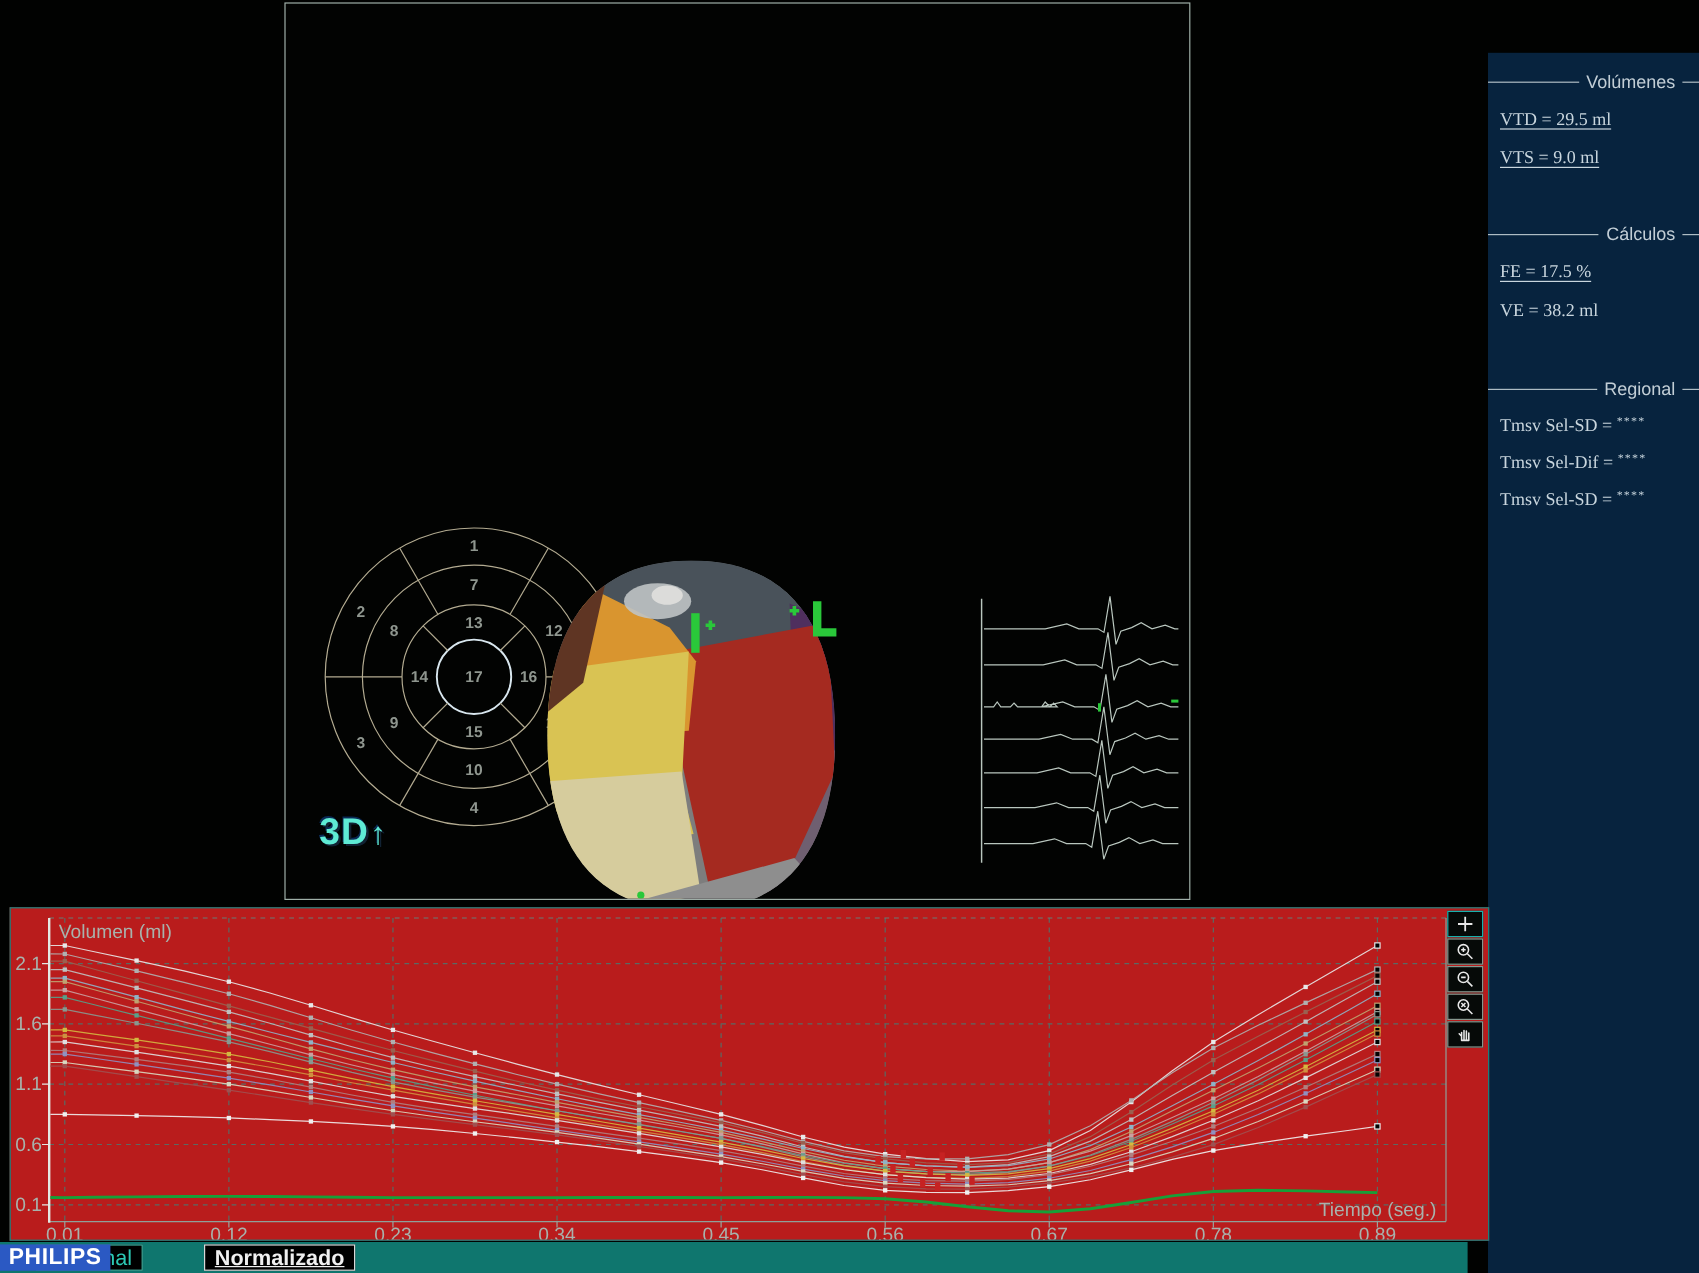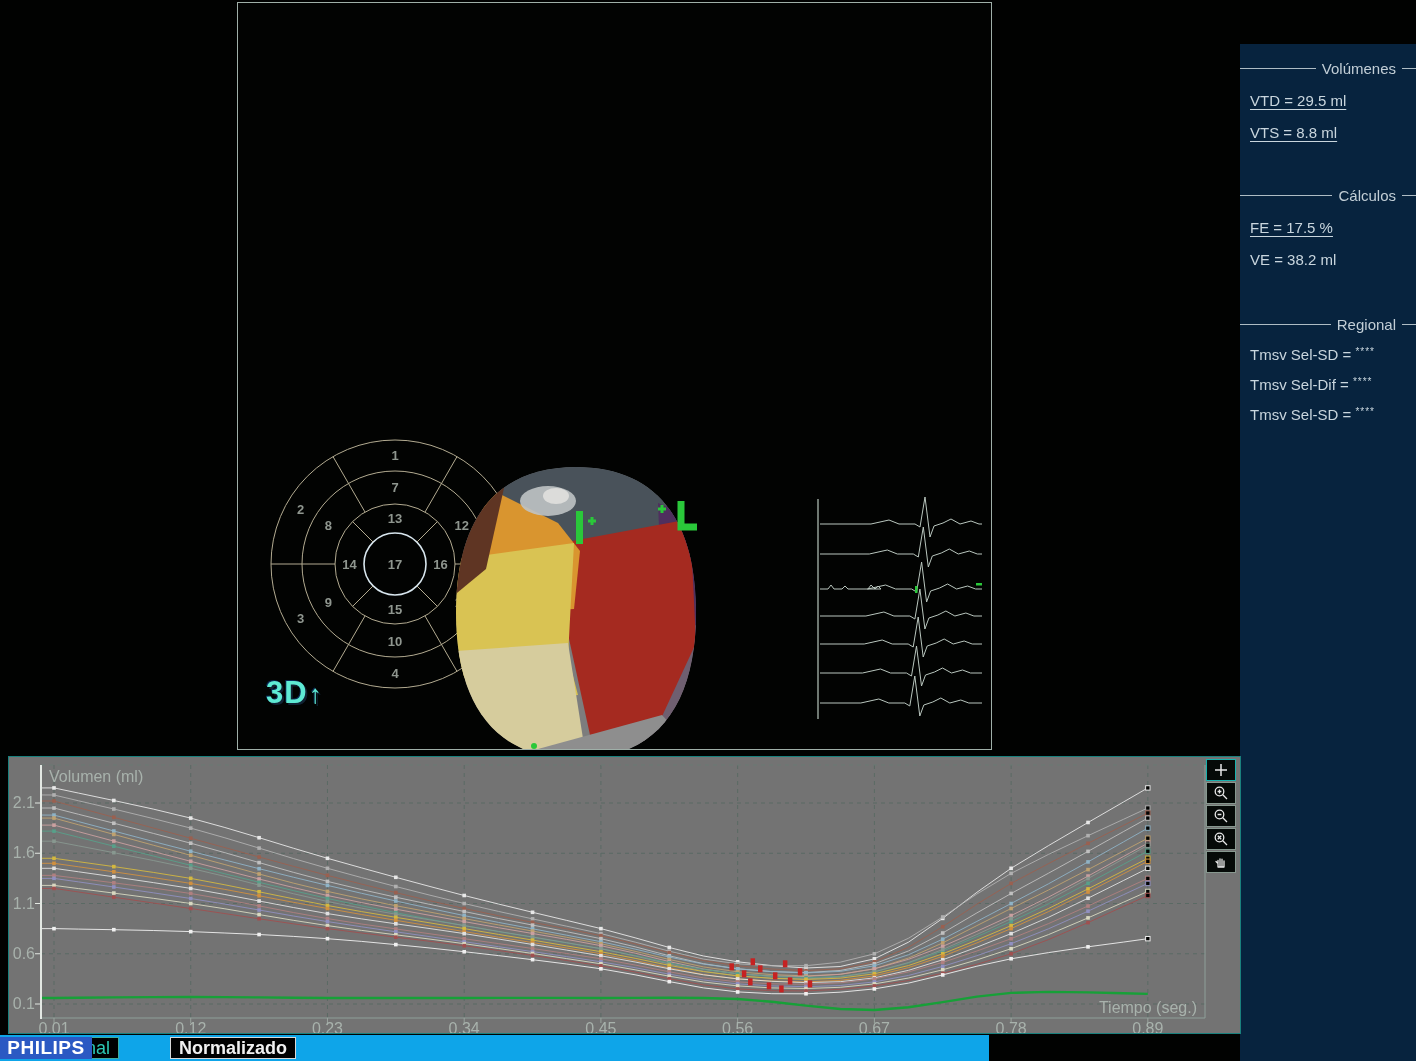--- a/index.html
+++ b/index.html
@@ -11,43 +11,43 @@
   #panel-svg{position:absolute;left:0;top:0;}
   #threeD-label{position:absolute;left:28px;top:672px;font-size:31px;font-weight:800;
                 color:#5eead4;text-shadow:2px 2px 0 #123, -1px -1px 0 #0a2a55;letter-spacing:1px;}
   #threeD-label .arrow{font-size:26px;margin-left:1px;}
   
   #sidebar{position:absolute;left:1240px;top:0;width:176px;height:1061px;background:#07233e;
            color:#c9d6de;font-size:15px;box-sizing:border-box;margin-top:44px;}
   .side-header{display:flex;align-items:center;color:#c2ced6;font-size:15px;}
   .side-header::before{content:"";flex:1;height:1px;background:#aebcc4;margin-right:6px;}
   .side-header::after{content:"";width:14px;height:1px;background:#aebcc4;margin-left:6px;}
-  .side-item{margin:15px 0 0 10px;white-space:nowrap;}
+  .side-item{margin:15px 0 0 10px;white-space:nowrap;font-family:Liberation Serif, serif;}
   .side-item.underlined{text-decoration:underline;text-underline-offset:3px;}
   .stars{font-size:10px;vertical-align:5px;letter-spacing:1px;}
   #sec-volumes .side-header{padding-top:16px;}
   #sec-calc .side-header{margin-top:46px;}
   #sec-regional .side-header{margin-top:48px;}
   #sec-regional .side-item{margin-top:13px;}
   
   #chart-panel{position:absolute;left:8px;top:756px;width:1231px;height:276px;
-               border:1px solid #19807d;background:#737373;box-sizing:content-box;}
+               border:1px solid #19807d;background:#b91c1c;box-sizing:content-box;}
   #chart-toolbar{position:absolute;right:4px;top:2px;display:flex;flex-direction:column;gap:1px;}
   .tool-btn{width:30px;height:22px;display:flex;align-items:center;justify-content:center;
             background:#060a08;border:1px solid #87988f;box-sizing:border-box;cursor:pointer;}
   .tool-btn.active{border-color:#18b2ae;}
   
-  #bottom-bar{position:absolute;left:0;top:1035px;width:989px;height:26px;background:#0ea5e9;}
+  #bottom-bar{position:absolute;left:0;top:1035px;width:1223px;height:26px;background:#0f766e;}
   #philips-logo{position:absolute;left:0;top:2px;width:92px;height:22px;background:#2b59c3;
                 color:#fff;font-weight:800;font-size:19px;letter-spacing:.5px;text-align:center;
                 line-height:22px;z-index:3;}
   .tab{position:absolute;top:2px;height:18px;line-height:18px;padding:1px 8px;font-size:18px;
        background:#000;white-space:nowrap;}
   #tab-regional{left:30px;border:1px solid #3fae9e;color:#2cc8b4;z-index:1;}
-  #tab-normalizado{left:170px;border:1px solid #d8d8d8;color:#f0f0f0;font-weight:600;z-index:2;}
+  #tab-normalizado{left:170px;border:1px solid #d8d8d8;color:#f0f0f0;font-weight:600;z-index:2;text-decoration:underline;}
 </style>
 </head>
 <body>
 
 <div id="screen">
 
   <div id="main-panel">
     <svg id="panel-svg" width="753" height="746">
         <g>
           <circle cx="157" cy="561" r="124" fill="none" stroke="#b3ab91" stroke-width="1"></circle>
@@ -125,21 +125,21 @@
       </svg>
     <div id="threeD-label"><span>3D</span><span class="arrow">↑</span></div>
   </div>
 
   <div id="sidebar">
     <div id="sec-volumes">
       <div class="side-header">
           <span>Volúmenes</span>
         </div>
       <div class="side-item underlined">VTD = 29.5 ml</div>
-      <div class="side-item underlined">VTS = 8.8 ml</div>
+      <div class="side-item underlined">VTS = 9.0 ml</div>
     </div>
     <div id="sec-calc">
       <div class="side-header">
           <span>Cálculos</span>
         </div>
       <div class="side-item underlined">FE = 17.5 %</div>
       <div class="side-item">VE = 38.2 ml</div>
     </div>
     <div id="sec-regional">
       <div class="side-header">

